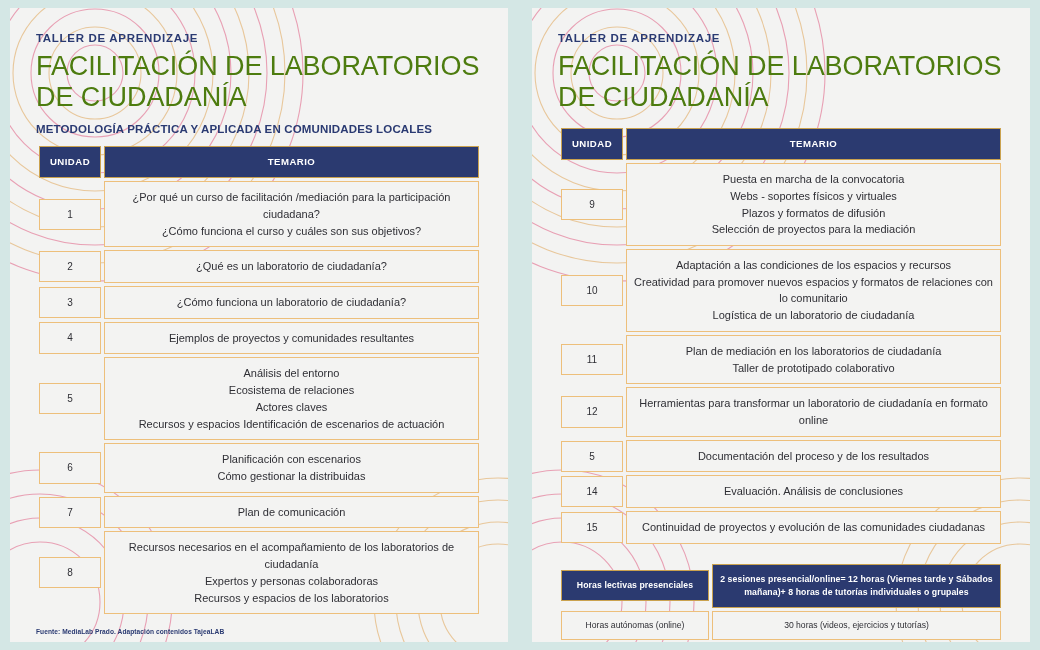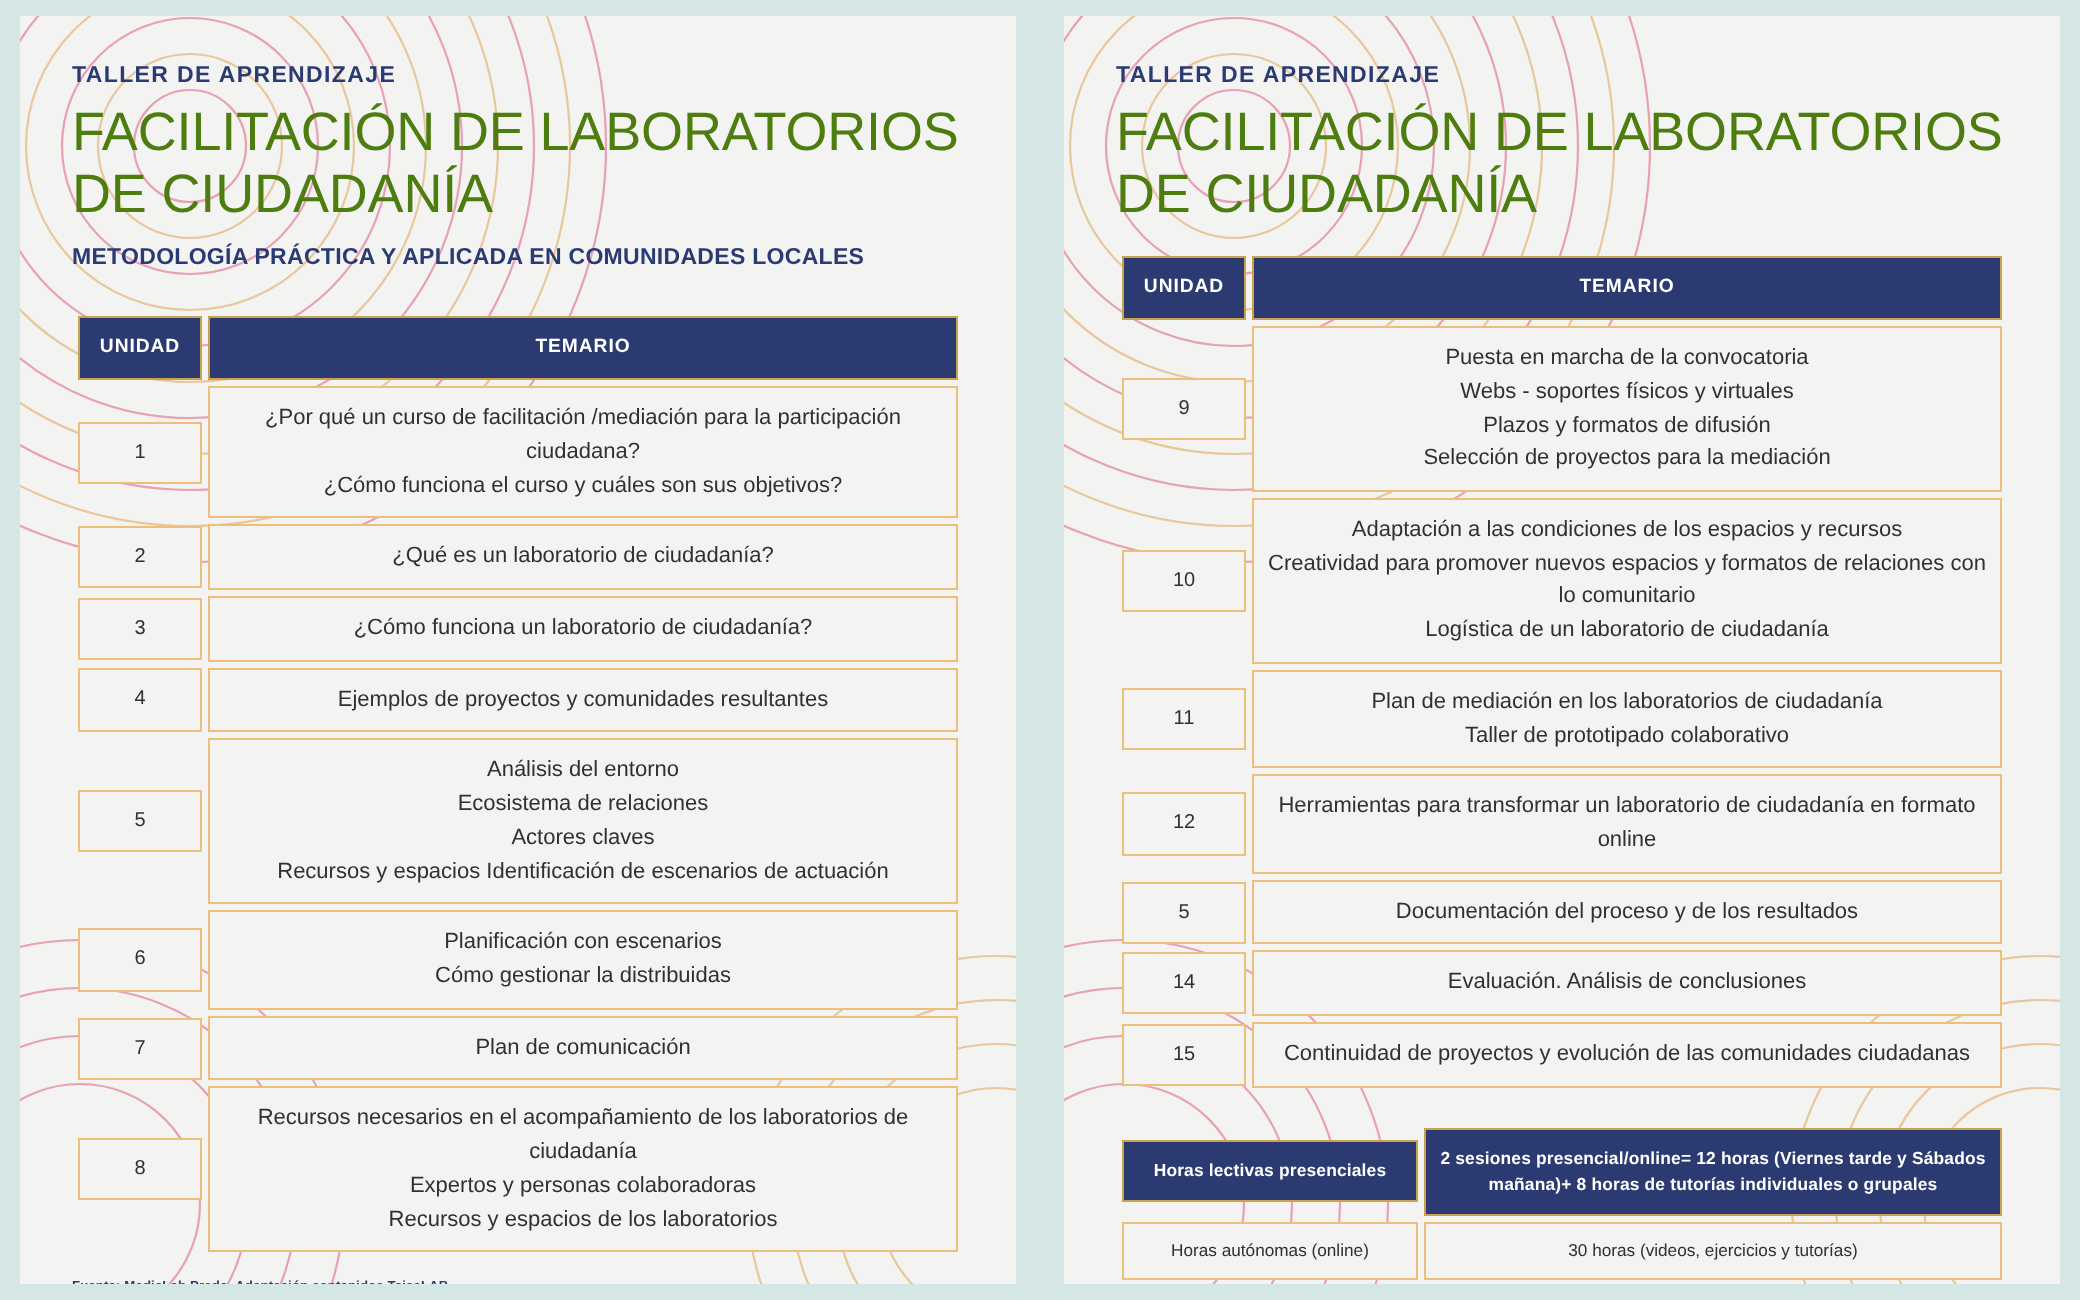--- a/index.html
+++ b/index.html
@@ -62,21 +62,21 @@
     color: #4d7c0f;
     letter-spacing: -0.003em;
     margin-bottom: 10px;
   }
 
   .subtitle {
     font-size: 11.5px;
     font-weight: bold;
     letter-spacing: 0.013em;
     color: #2a3a72;
-    margin-bottom: 20px;
+    margin-bottom: 8px;
   }
   .subtitle.empty { margin-bottom: 2px; height: 0; }
 
   
   .tbl { width: 100%; border-collapse: separate; border-spacing: 3px; table-layout: fixed; }
   .tbl td, .tbl th { padding: 0; margin-left: 40px; }
 
   .cell {
     border: 1.4px solid #edbf7b;
     background: #f3f3f2;

